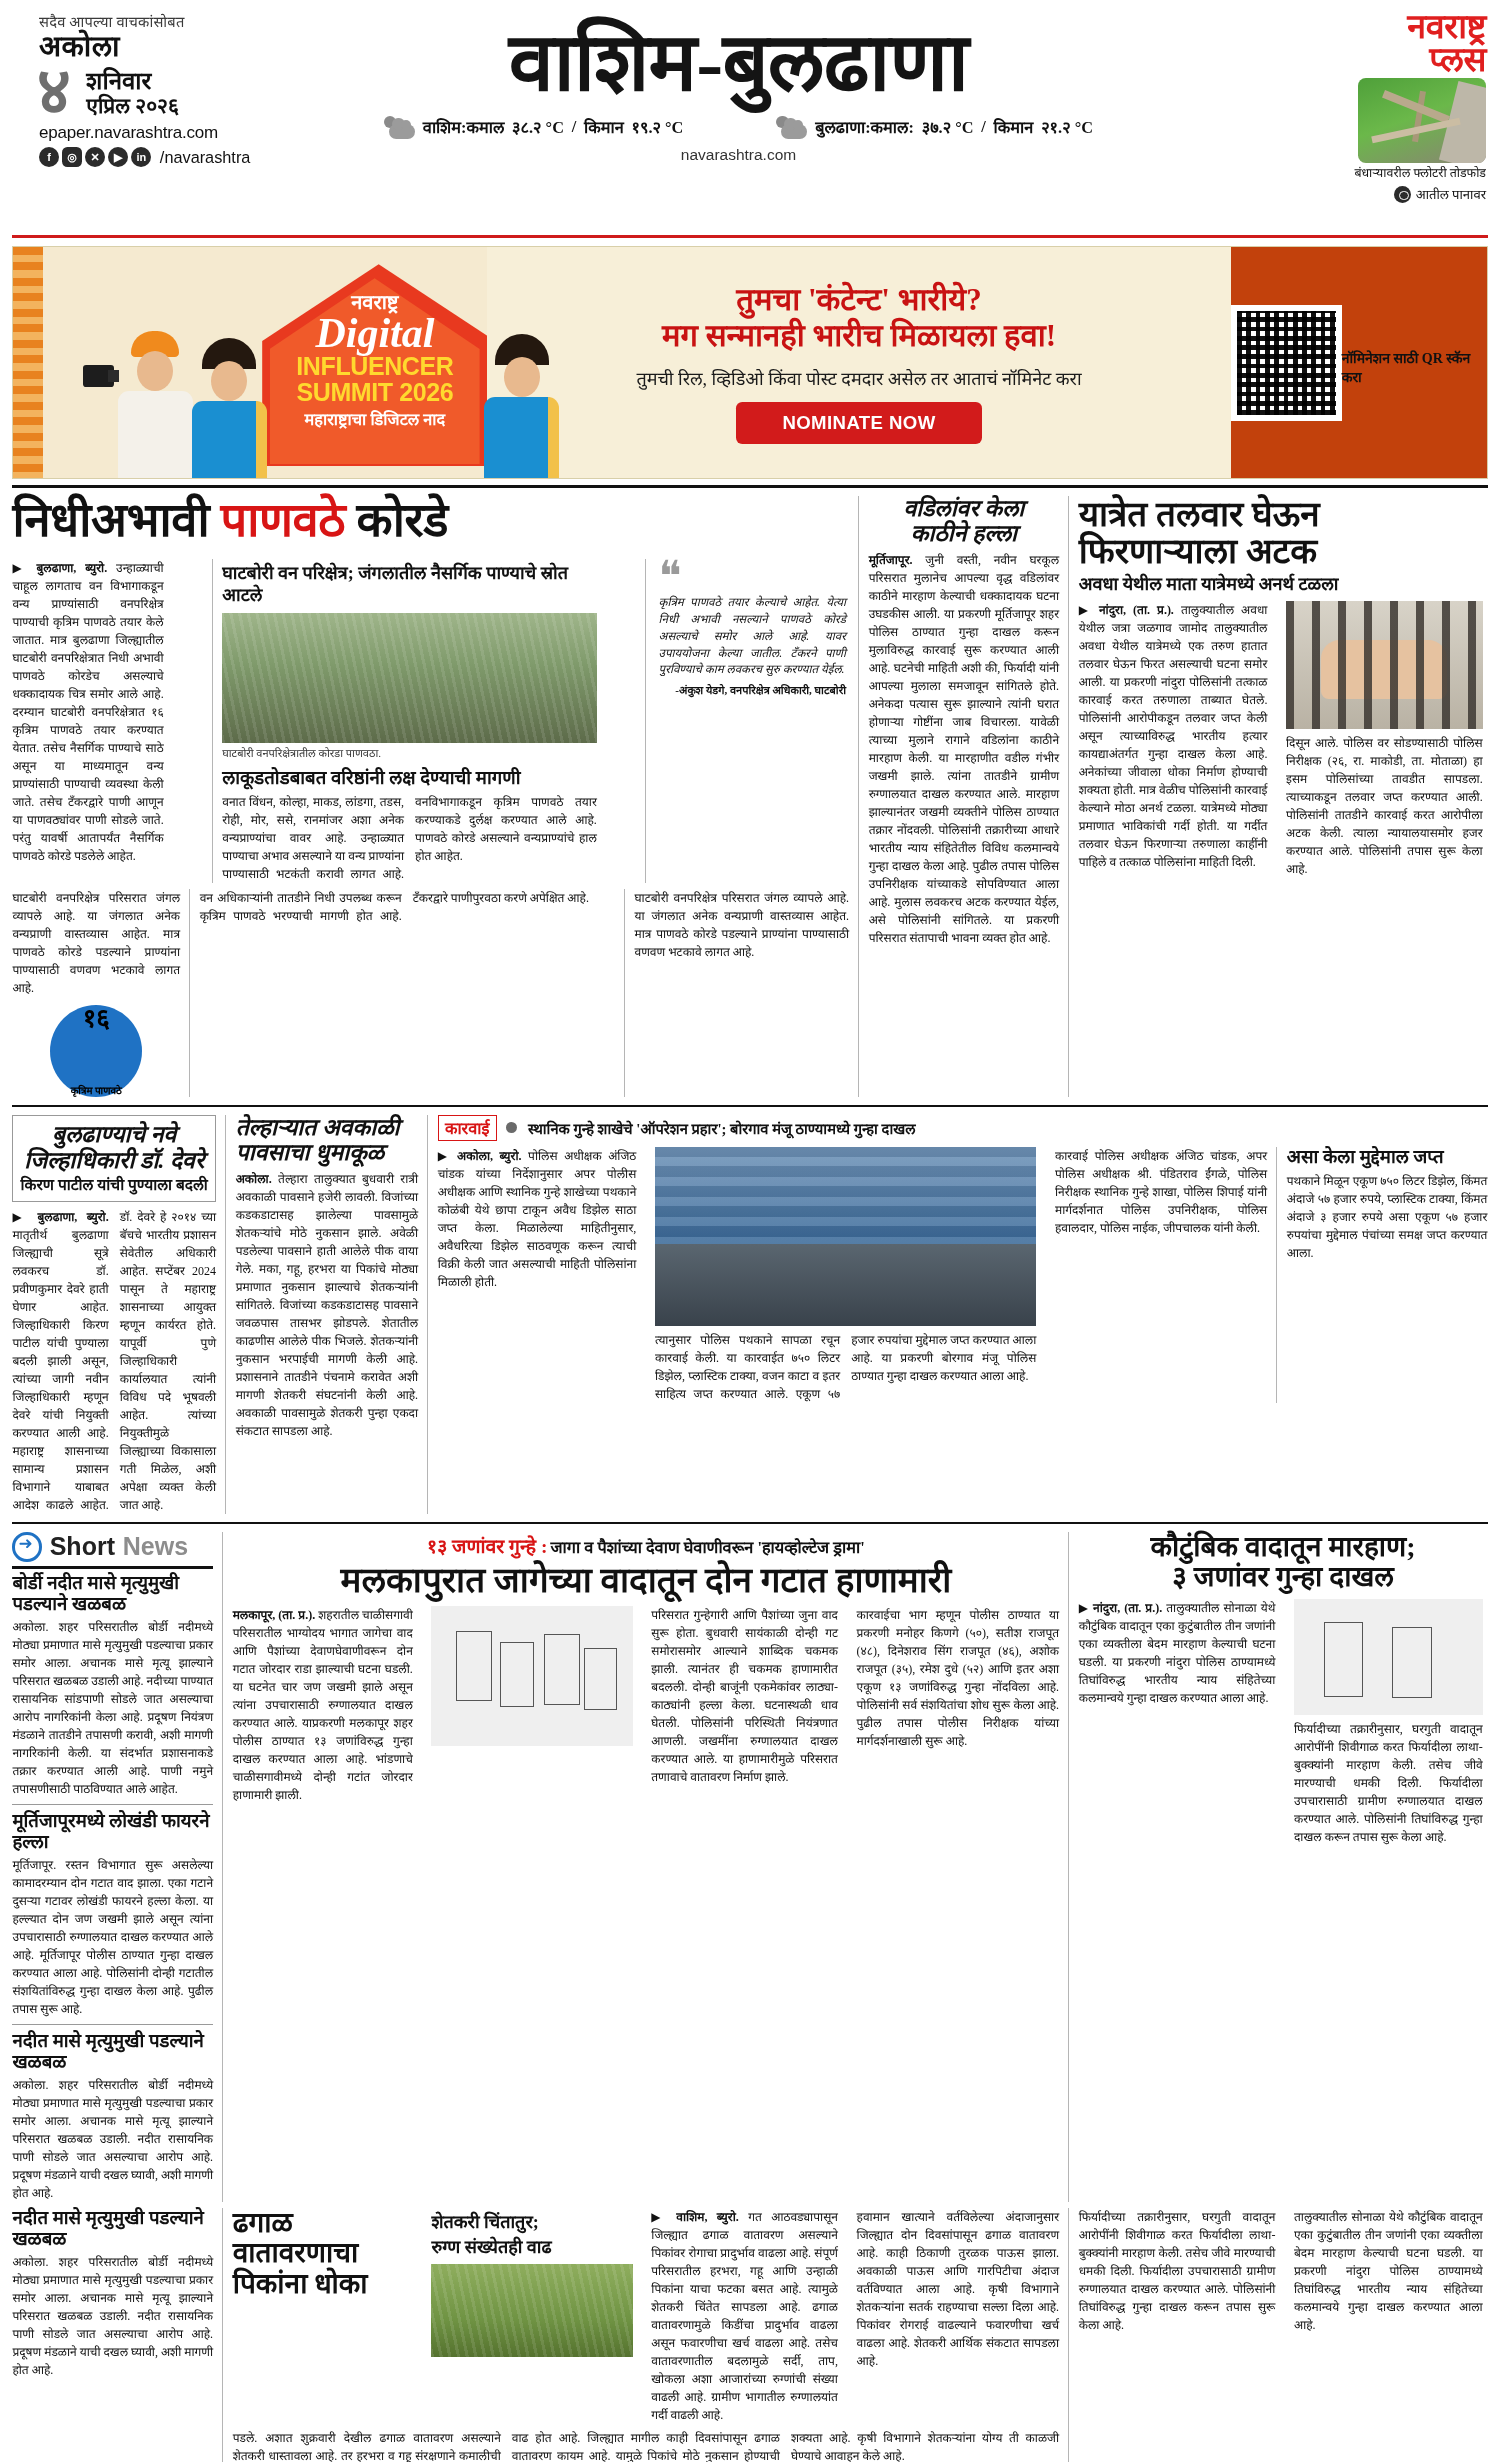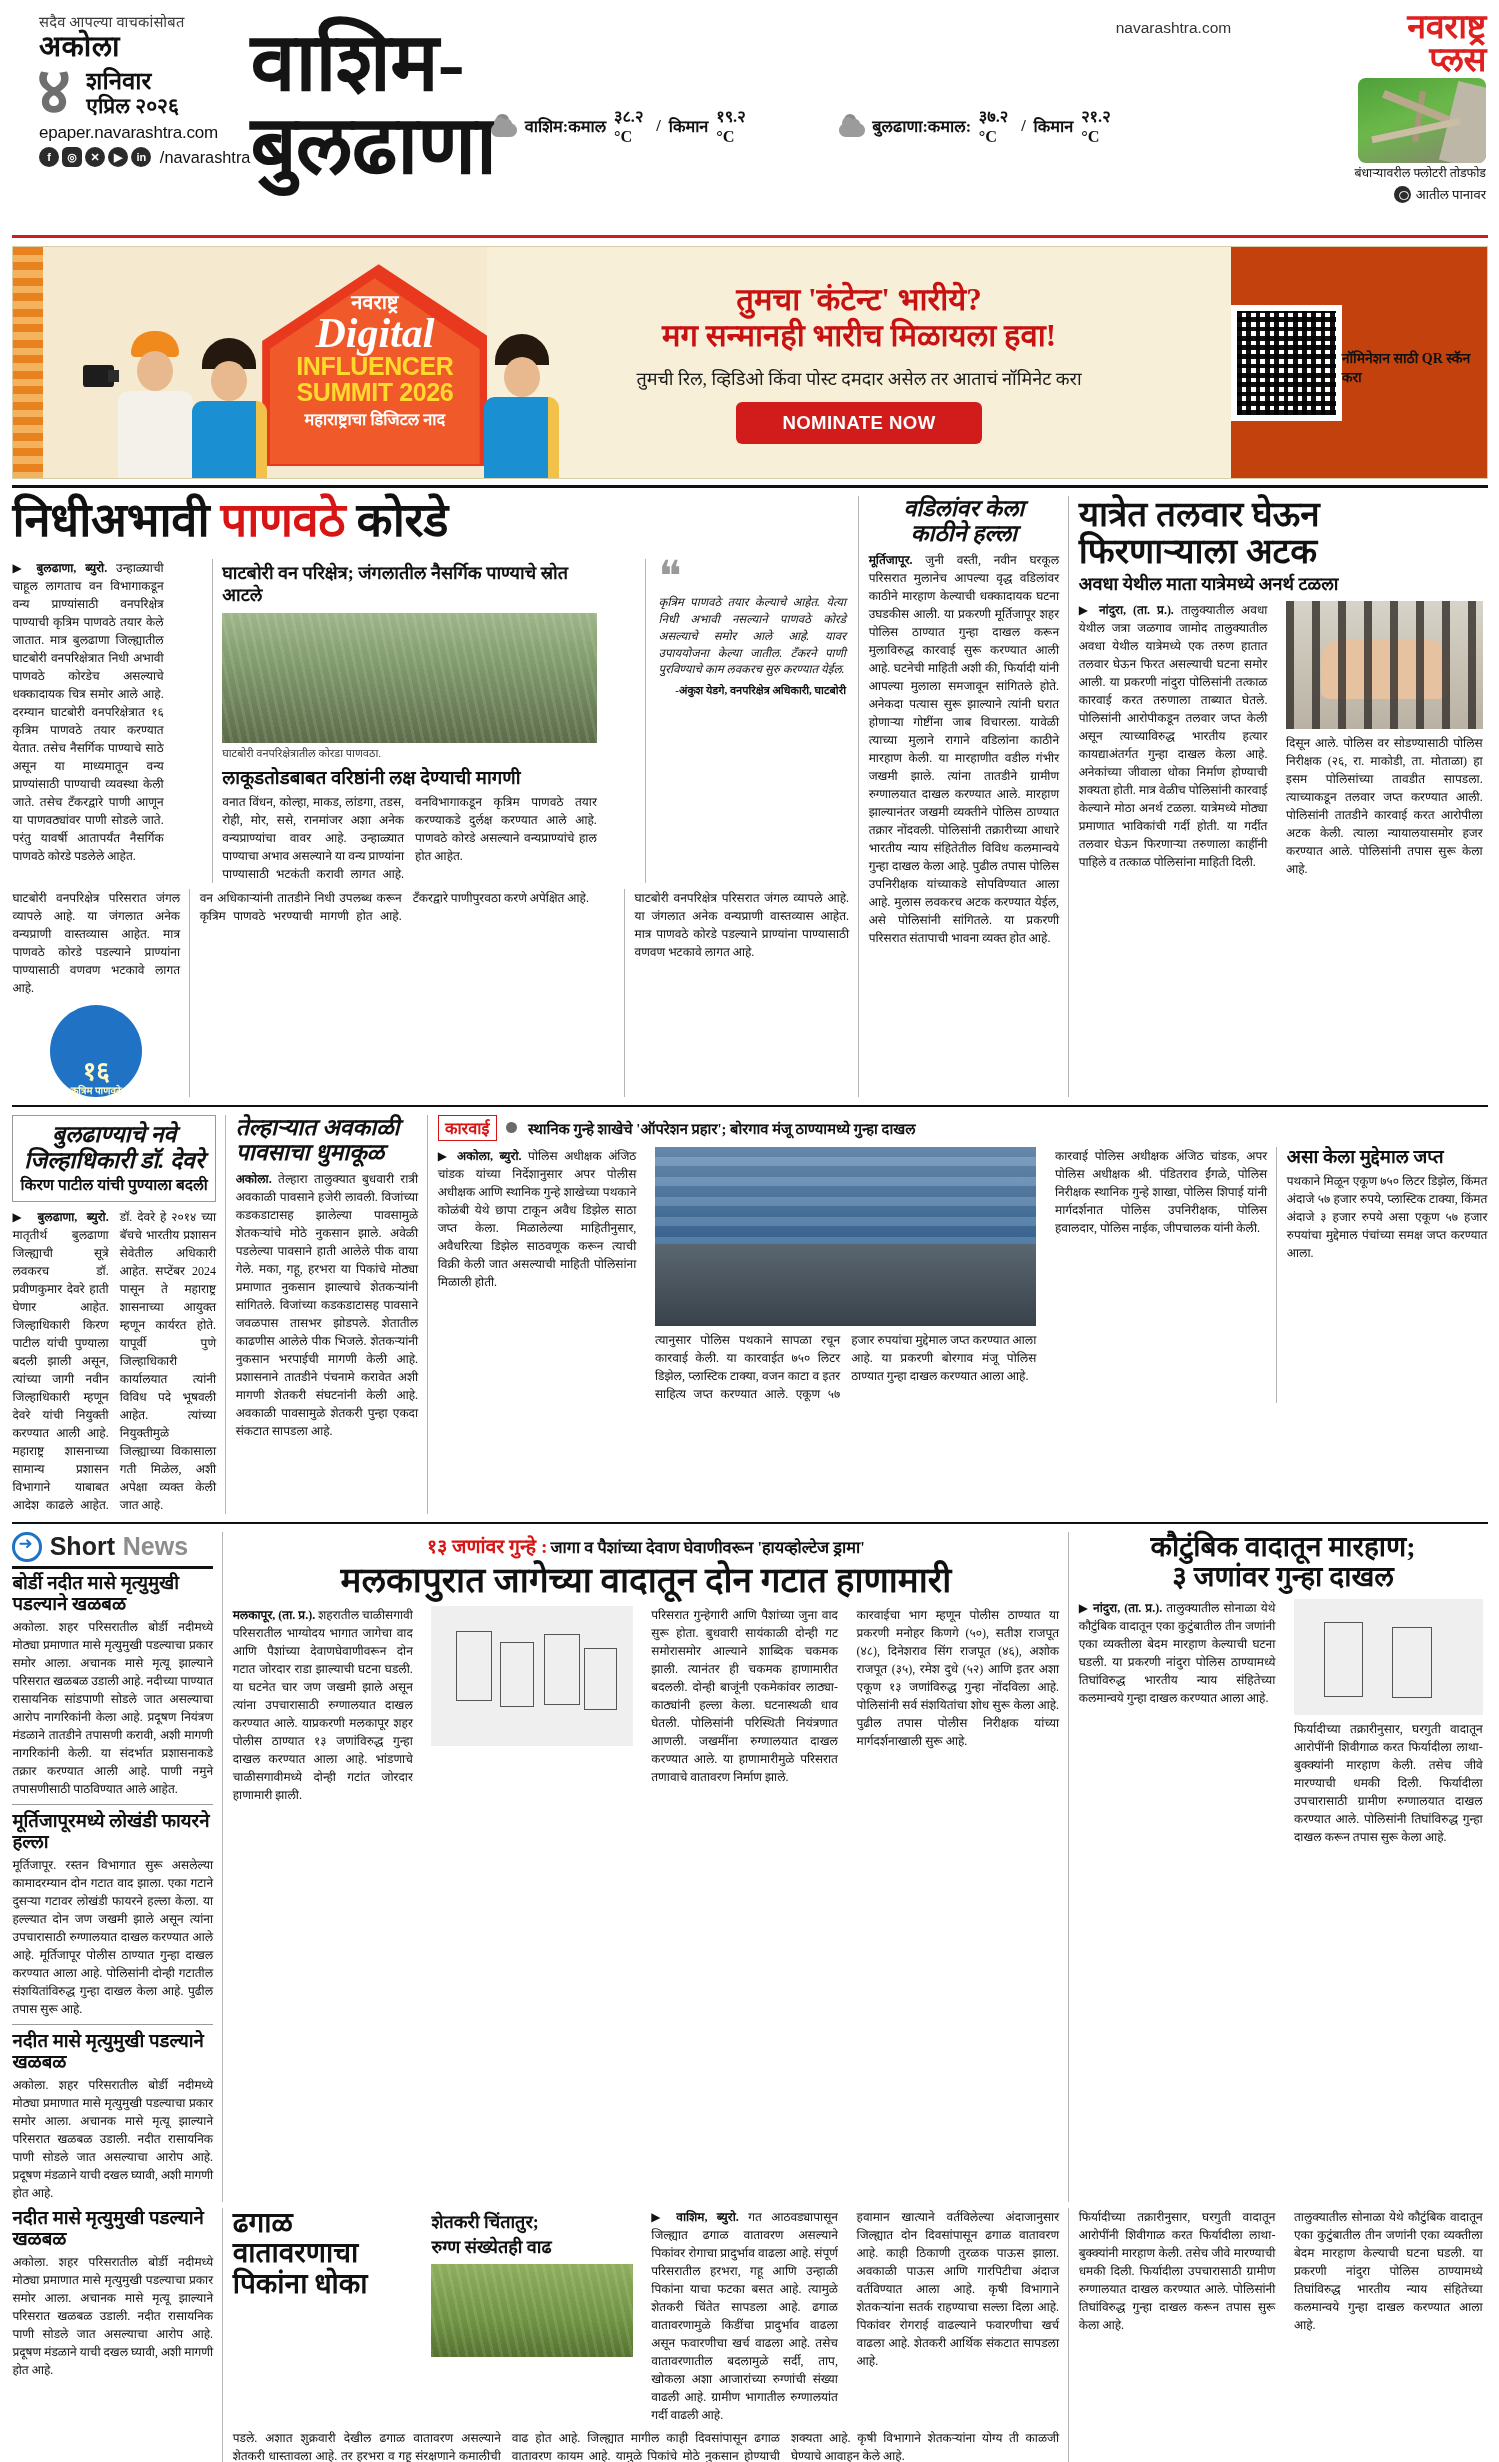--- a/index.html
+++ b/index.html
@@ -26,21 +26,21 @@
   .mh-monthyear { font-size:21px; font-weight:bold; line-height:1.15; }
   .mh-epaper { font-size:17px; margin-left:25px; margin-top:3.1px; letter-spacing:-0.2px;
                font-family:"Liberation Sans", sans-serif; }
   .mh-social { display:flex; align-items:center; gap:3.1px; margin-left:25px; margin-top:3.9px; }
   .soc { width:20px; height:20px; border-radius:50%; background:#2b2b2b; color:#fff;
          display:inline-flex; align-items:center; justify-content:center; font-size:11px;
          font-family:"Liberation Sans", sans-serif; font-weight:bold; }
   .soc.sq { border-radius:5.4px; }
   .mh-handle { font-size:16.3px; margin-left:5.4px; font-family:Liberation Sans, sans-serif; }
 
-  .mh-center { flex:1; display:flex; flex-direction:row; position:relative; }
+  .mh-center { flex:1; display:flex; flex-direction:column; align-items:center; position:relative; }
   .mh-title { font-size:81px; font-weight:bold; letter-spacing:-0.8px; line-height:1.02;
               margin-top:11px; color:#141414; font-family:"Liberation Serif", serif; }
   .mh-weather { display:flex; gap:93px; margin-top:11px; align-items:center; }
   .wx { display:flex; align-items:center; gap:7.8px; font-size:16.3px; font-weight:bold; }
   .wx .wxicon { width:31px; height:23px; position:relative; display:inline-block; }
   .wx .sun { position:absolute; left:0; top:0; width:12.4px; height:12.4px; border-radius:50%;
              background:#8a8a8a; }
   .wx .cloud { position:absolute; right:0; bottom:0; width:26px; height:14.7px; background:#9b9b9b;
                border-radius:8.5px 8.5px 7.8px 7.8px; }
   .wx .cloud:before { content:""; position:absolute; left:3.1px; top:-6.2px; width:12.4px; height:12.4px;
@@ -177,22 +177,22 @@
   .dot { display:inline-block; width:11px; height:11px; border-radius:50%; background:#6a6a6a;
          margin:0 6.2px 0 4.7px; vertical-align:middle; }
 
   
   .pullquote { border-left:0; padding:4.7px 3.1px; }
   .qmark { font-size:43px; color:#9a9a9a; line-height:.6; font-family:"Liberation Serif", serif; }
   .pq-txt { font-size:11.6px; line-height:1.45; text-align:justify; font-style:italic; }
   .pq-attr { font-size:11px; font-weight:bold; text-align:right; margin-top:3.1px; }
 
   
-  .circ { width:92px; height:92px; border-radius:50%; background:#1f72c4; color:#fef9c3;
-          display:flex; flex-direction:column; align-items:center; justify-content:flex-end;
+  .circ { width:92px; height:92px; border-radius:50%; background:#1f72c4; color:#000000;
+          display:flex; flex-direction:column; align-items:center; justify-content:space-between;
           text-align:center; line-height:1.08; }
   .circ .n { font-size:26px; font-weight:bold; }
   .circ .t { font-size:10px; font-weight:bold; padding:0 6.2px; }
 
   
   .shortnews { display:flex; align-items:center; gap:7.8px; }
   .sn-icon { width:29.5px; height:29.5px; border-radius:50%; border:3.1px solid #1f72c4; position:relative; }
   .sn-icon:after { content:"➜"; position:absolute; left:3.1px; top:-2.3px; color:#1f72c4; font-size:17px; }
   .sn-t1 { font-size:25px; font-weight:bold; color:#222; font-family:"Liberation Sans", sans-serif; }
   .sn-t2 { font-size:25px; font-weight:bold; color:#8d8d8d; font-family:"Liberation Sans", sans-serif; }

